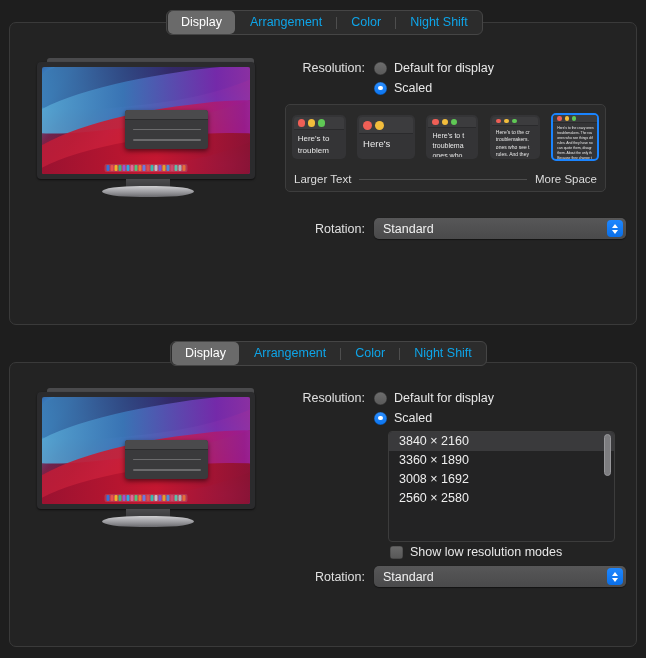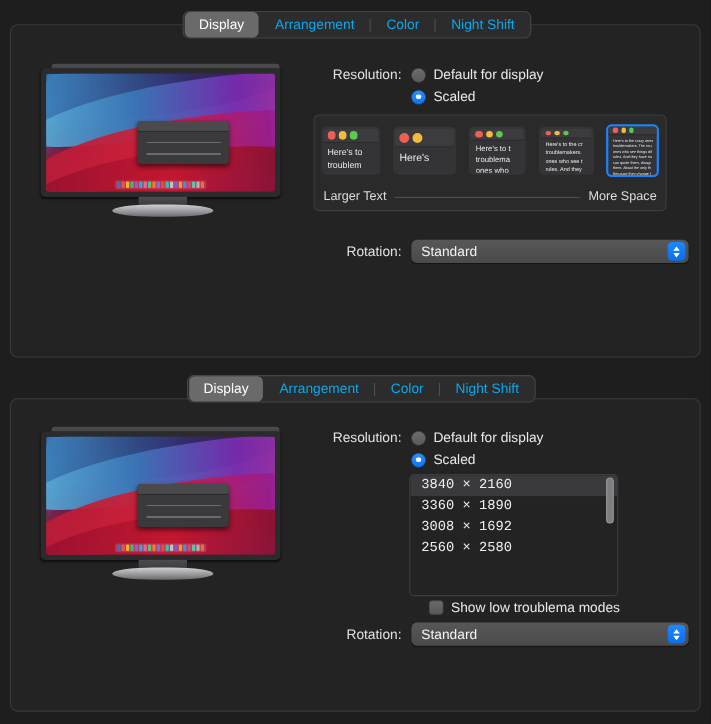--- a/index.html
+++ b/index.html
@@ -315,30 +315,29 @@
     width: 0; height: 0;
     border-left: 3.5px solid transparent;
     border-right: 3.5px solid transparent;
   }
   .arrow-up { border-bottom: 4px solid #fff; }
   .arrow-dn { border-top: 4px solid #fff; }
 
   
   .reslist {
     position: absolute;
-    left: 372px;
+    left: 388px;
     top: 431px;
-    width: 190px;
+    width: 227px;
     height: 111px;
     background: #232324;
     border: 1px solid #3c3c3c;
     border-radius: 4px;
     box-sizing: border-box;
     overflow: hidden;
-    font-family: Liberation Mono, monospace;
   }
   .res-item {
     height: 19px;
     line-height: 19px;
     padding-left: 10px;
     font-size: 12.5px;
     color: #eeeeee;
     white-space: nowrap;
   }
   .res-item.selected { background: #3a3a3c; }
@@ -605,21 +604,21 @@
         <div class="res-item">3008 × 1692</div>
         <div class="res-item">2560 × 2580</div>
       </div>
     <div class="res-scroll">
       <div class="res-thumb"></div>
     </div>
   </div>
 
   <div class="checkrow">
     <div class="checkbox"></div>
-    <span>Show low troublema modes</span>
+    <span>Show low resolution modes</span>
   </div>
 
   <div class="row" style="left:291px; top:566px; align-items:center;">
     <div class="field-label" style="width:74px; margin-right:9px;">Rotation:</div>
     <div class="popup" style="width:252px;">
       <div class="popup-text">Standard</div>
       <div class="popup-arrows">
         <div class="arrow-up"></div>
         <div class="arrow-dn"></div>
       </div>

